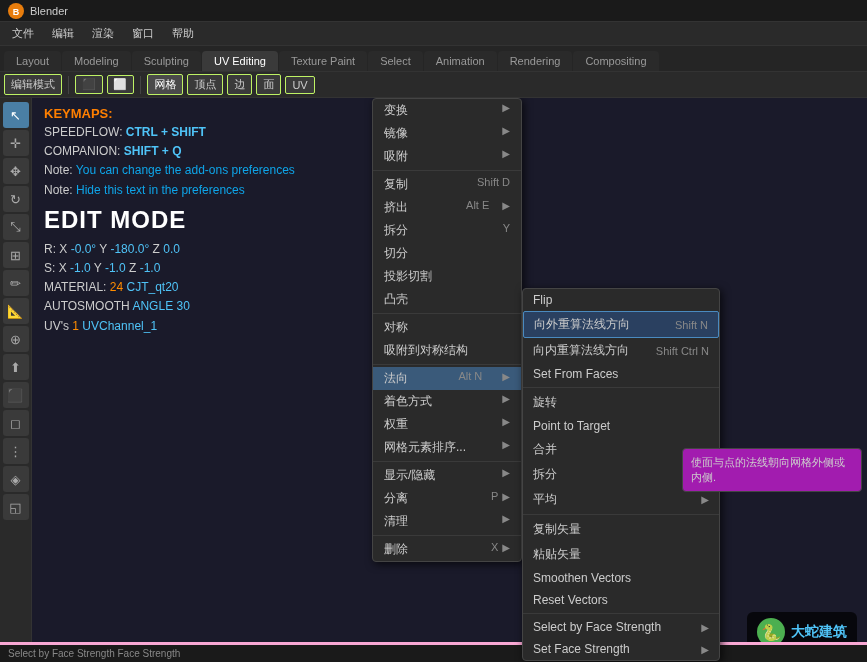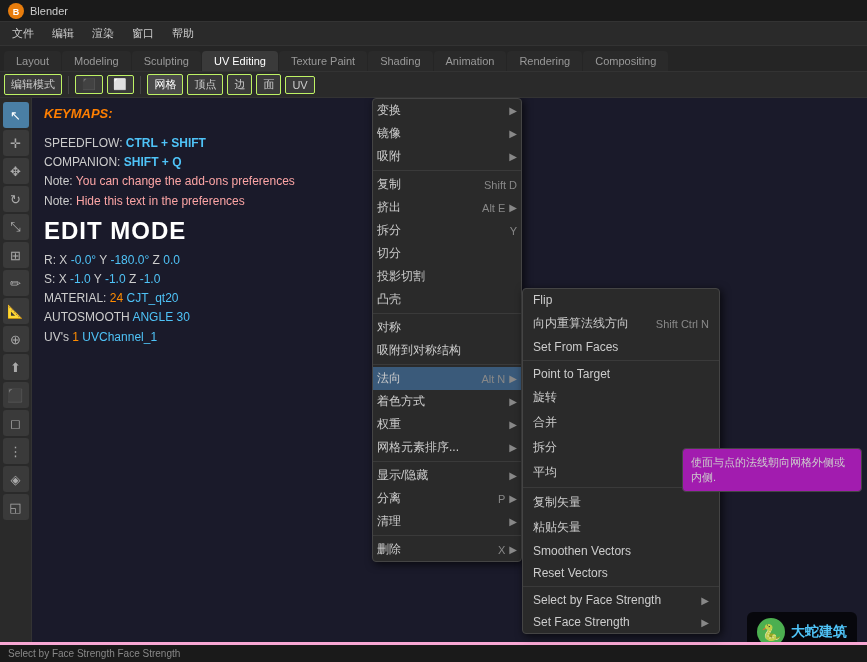--- a/index.html
+++ b/index.html
@@ -135,38 +135,37 @@
       background: #1a1a2a;
       padding: 8px 12px;
       position: relative;
       overflow: hidden;
     }
 
     .keymaps-title {
       color: #ff7f00;
       font-size: 13px;
       font-weight: bold;
-      margin-bottom: 13px;
-      font-style: italic;
+      margin-bottom: 2px;
     }
     .shortcut-line {
       font-size: 12px;
       color: #ccc;
       line-height: 1.6;
     }
     .shortcut-line .key {
       color: #4fc3f7;
       font-weight: bold;
     }
     .note-line {
       font-size: 12px;
       line-height: 1.6;
     }
     .note-line .note-label { color: #ccc; }
-    .note-line .note-link { color: #fca5a5; }
+    .note-line .note-link { color: #0ea5e9; }
     .edit-mode-title {
       font-size: 24px;
       font-weight: bold;
       color: white;
       margin: 6px 0;
       letter-spacing: 1px;
     }
     .transform-line {
       font-size: 12px;
       color: #ccc;
@@ -196,23 +195,23 @@
       top: 0px;
       width: 150px;
       background: #2a2a2a;
       border: 1px solid #444;
       border-radius: 4px;
       z-index: 100;
       box-shadow: 2px 2px 8px rgba(0,0,0,0.7);
     }
     .menu-row {
       display: flex;
-      align-items: center;
+      align-items: flex-start;
       justify-content: space-between;
-      padding: 3px 4px;
+      padding: 3px 11px;
       color: #ccc;
       font-size: 12px;
       cursor: pointer;
       position: relative;
     }
     .menu-row.active { background: #3a5a7a; }
     .menu-row .shortcut { color: #888; font-size: 11px; }
     .menu-row .arrow { color: #888; font-size: 10px; }
     .menu-separator { height: 1px; background: #3a3a3a; margin: 2px 0; }
 
@@ -321,21 +320,21 @@
   <div class="menu-item">窗口</div>
   <div class="menu-item">帮助</div>
 </div>
 
 <div id="tabbar">
   <div class="tab">Layout</div>
   <div class="tab">Modeling</div>
   <div class="tab">Sculpting</div>
   <div class="tab active">UV Editing</div>
   <div class="tab">Texture Paint</div>
-  <div class="tab">Shading</div>
+  <div class="tab">Select</div>
   <div class="tab">Animation</div>
   <div class="tab">Rendering</div>
   <div class="tab">Compositing</div>
 </div>
 
 <div id="toolbar2">
   <div class="toolbar-btn">编辑模式</div>
   <div class="toolbar-separator"></div>
   <div class="toolbar-btn">⬛</div>
   <div class="toolbar-btn">⬜</div>
@@ -428,21 +427,21 @@
         <span>吸附</span>
         <span class="arrow">▶</span>
       </div>
       <div class="menu-separator"></div>
       <div class="menu-row">
         <span>复制</span>
         <span class="shortcut">Shift D</span>
       </div>
       <div class="menu-row">
         <span>挤出</span>
-        <span style="display:flex;gap:4px;align-items:center;">
+        <span style="display:flex;gap:13px;align-items:center;">
           <span class="shortcut">Alt E</span>
           <span class="arrow">▶</span>
         </span>
       </div>
       <div class="menu-row">
         <span>拆分</span>
         <span class="shortcut">Y</span>
       </div>
       <div class="menu-row">
         <span>切分</span>
@@ -456,21 +455,21 @@
       <div class="menu-separator"></div>
       <div class="menu-row">
         <span>对称</span>
       </div>
       <div class="menu-row">
         <span>吸附到对称结构</span>
       </div>
       <div class="menu-separator"></div>
       <div class="menu-row active">
         <span>法向</span>
-        <span style="display:flex;gap:4px;align-items:center;">
+        <span style="display:flex;gap:20px;align-items:center;">
           <span class="shortcut">Alt N</span>
           <span class="arrow">▶</span>
         </span>
       </div>
       <div class="menu-row">
         <span>着色方式</span>
         <span class="arrow">▶</span>
       </div>
       <div class="menu-row">
         <span>权重</span>
@@ -503,33 +502,37 @@
           <span class="shortcut">X</span>
           <span class="arrow">▶</span>
         </span>
       </div>
     </div>
 
     <div id="normals-submenu">
       <div class="submenu-row">
         <span>Flip</span>
       </div>
+      <div class="submenu-row selected" style="border: 1px solid #4a8abf; background: #2a4060;">
+        <span>向外重算法线方向</span>
+        <span class="shortcut">Shift N</span>
+      </div>
       <div class="submenu-row">
         <span>向内重算法线方向</span>
         <span class="shortcut">Shift Ctrl N</span>
       </div>
       <div class="submenu-row">
         <span>Set From Faces</span>
       </div>
       <div class="submenu-separator"></div>
       <div class="submenu-row">
+        <span>旋转</span>
+      </div>
+      <div class="submenu-row">
         <span>Point to Target</span>
-      </div>
-      <div class="submenu-row">
-        <span>旋转</span>
       </div>
       <div class="submenu-row">
         <span>合并</span>
       </div>
       <div class="submenu-row">
         <span>拆分</span>
       </div>
       <div class="submenu-row">
         <span>平均</span>
         <span class="arrow">▶</span>

